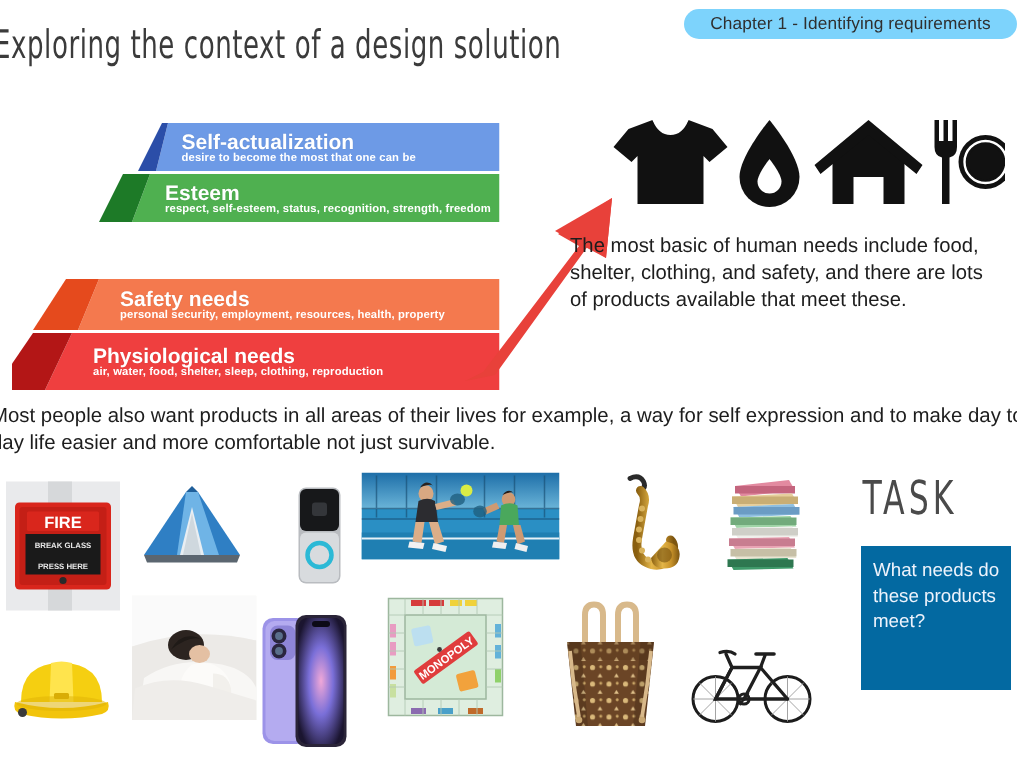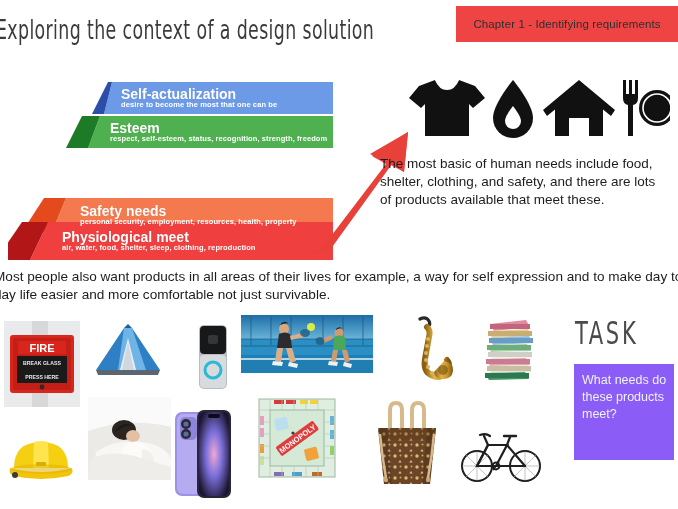--- a/index.html
+++ b/index.html
@@ -10,38 +10,38 @@
   .slide{position:relative;width:678px;height:509px;}
 
   
   .slide-title{
     position:absolute;left:-4px;top:18px;width:460px;
     font-family:"DejaVu Sans Condensed","Liberation Sans",sans-serif;
     font-size:21px;font-weight:300;letter-spacing:.4px;color:#3b3b3b;
     white-space:nowrap;transform:scaleX(.92) scaleY(1.25);transform-origin:left center;
   }
   .chapter-banner{
-    position:absolute;right:0;top:6px;width:222px;height:36px;
-    background:#ef4444;display:flex;align-items:center;justify-content:center;
+    position:absolute;right:0;top:6px;width:222px;height:20px;
+    background:#7dd3fc;display:flex;align-items:center;justify-content:center;border-radius:12px;
   }
   .chapter-banner span{
     font-size:11.5px;color:#2f2f2f;letter-spacing:.1px;white-space:nowrap;
   }
 
   
   .pyramid{position:absolute;left:8px;top:82px;width:325px;height:178px;}
   .tier{position:absolute;left:0;width:325px;display:flex;align-items:center;}
   .tier .labels{position:relative;z-index:4;color:#fff;padding-left:4px;}
   .tier .t-main{font-weight:bold;display:block;line-height:1.05;text-shadow:0 0 1px rgba(0,0,0,.12);}
   .tier .t-sub{display:block;font-weight:bold;line-height:1.05;}
 
   .tier0{top:0;height:32px;}
   .tier1{top:34px;height:32px;}
   .tier2{top:68px;height:34px;}
-  .tier3{top:116px;height:34px;}
+  .tier3{top:104px;height:34px;}
   .tier4{top:140px;height:38px;}
 
   .tier0 .labels{margin-left:109px;}
   .tier1 .labels{margin-left:98px;}
   .tier2 .labels{margin-left:85px;}
   .tier3 .labels{margin-left:68px;}
   .tier4 .labels{margin-left:50px;}
 
   .tier0 .t-main{font-size:14px;}
   .tier1 .t-main{font-size:14px;}
@@ -68,21 +68,21 @@
 
   
   .task-word{
     position:absolute;left:575px;top:318px;
     font-family:"DejaVu Sans Condensed","Liberation Sans",sans-serif;
     font-size:26px;font-weight:300;letter-spacing:3px;color:#4a4a4a;
     transform:scaleX(.9) scaleY(1.2);transform-origin:left center;
   }
   .task-box{
     position:absolute;left:574px;top:364px;width:100px;height:96px;
-    background:#8b5cf6;color:#eef3fc;font-size:12.5px;line-height:1.35;
+    background:#0369a1;color:#eef3fc;font-size:12.5px;line-height:1.35;
     padding:8px 0 0 8px;box-sizing:border-box;
   }
 
   
   .product{position:absolute;}
   .pimg{width:100%;height:100%;display:block;}
 
   
   .sheen{position:absolute;inset:0;}
 </style>
@@ -132,21 +132,21 @@
         <span class="t-sub">personal security, employment, resources, health, property</span>
       </div>
     </div>
 
     <div class="tier tier4">
       <svg class="sheen" viewBox="0 0 325 38" preserveAspectRatio="none">
         <polygon points="40,0 325,0 325,38 22,38" fill="#ef3f3f"></polygon>
         <polygon points="40,0 22,38 -12,38 14,0" fill="#b31616"></polygon>
       </svg>
       <div class="labels">
-        <span class="t-main">Physiological meet</span>
+        <span class="t-main">Physiological needs</span>
         <span class="t-sub">air, water, food, shelter, sleep, clothing, reproduction</span>
       </div>
     </div>
   </div>
 
   <svg class="red-arrow" viewBox="0 0 120 130">
     <path d="M10,128 L22,122 L86,38 L72,30 L108,6 L104,46 L92,38 L30,124 Z" fill="#e8413a"></path>
     <path d="M108,6 L104,46 L70,28 Z" fill="#e8413a"></path>
   </svg>
 

